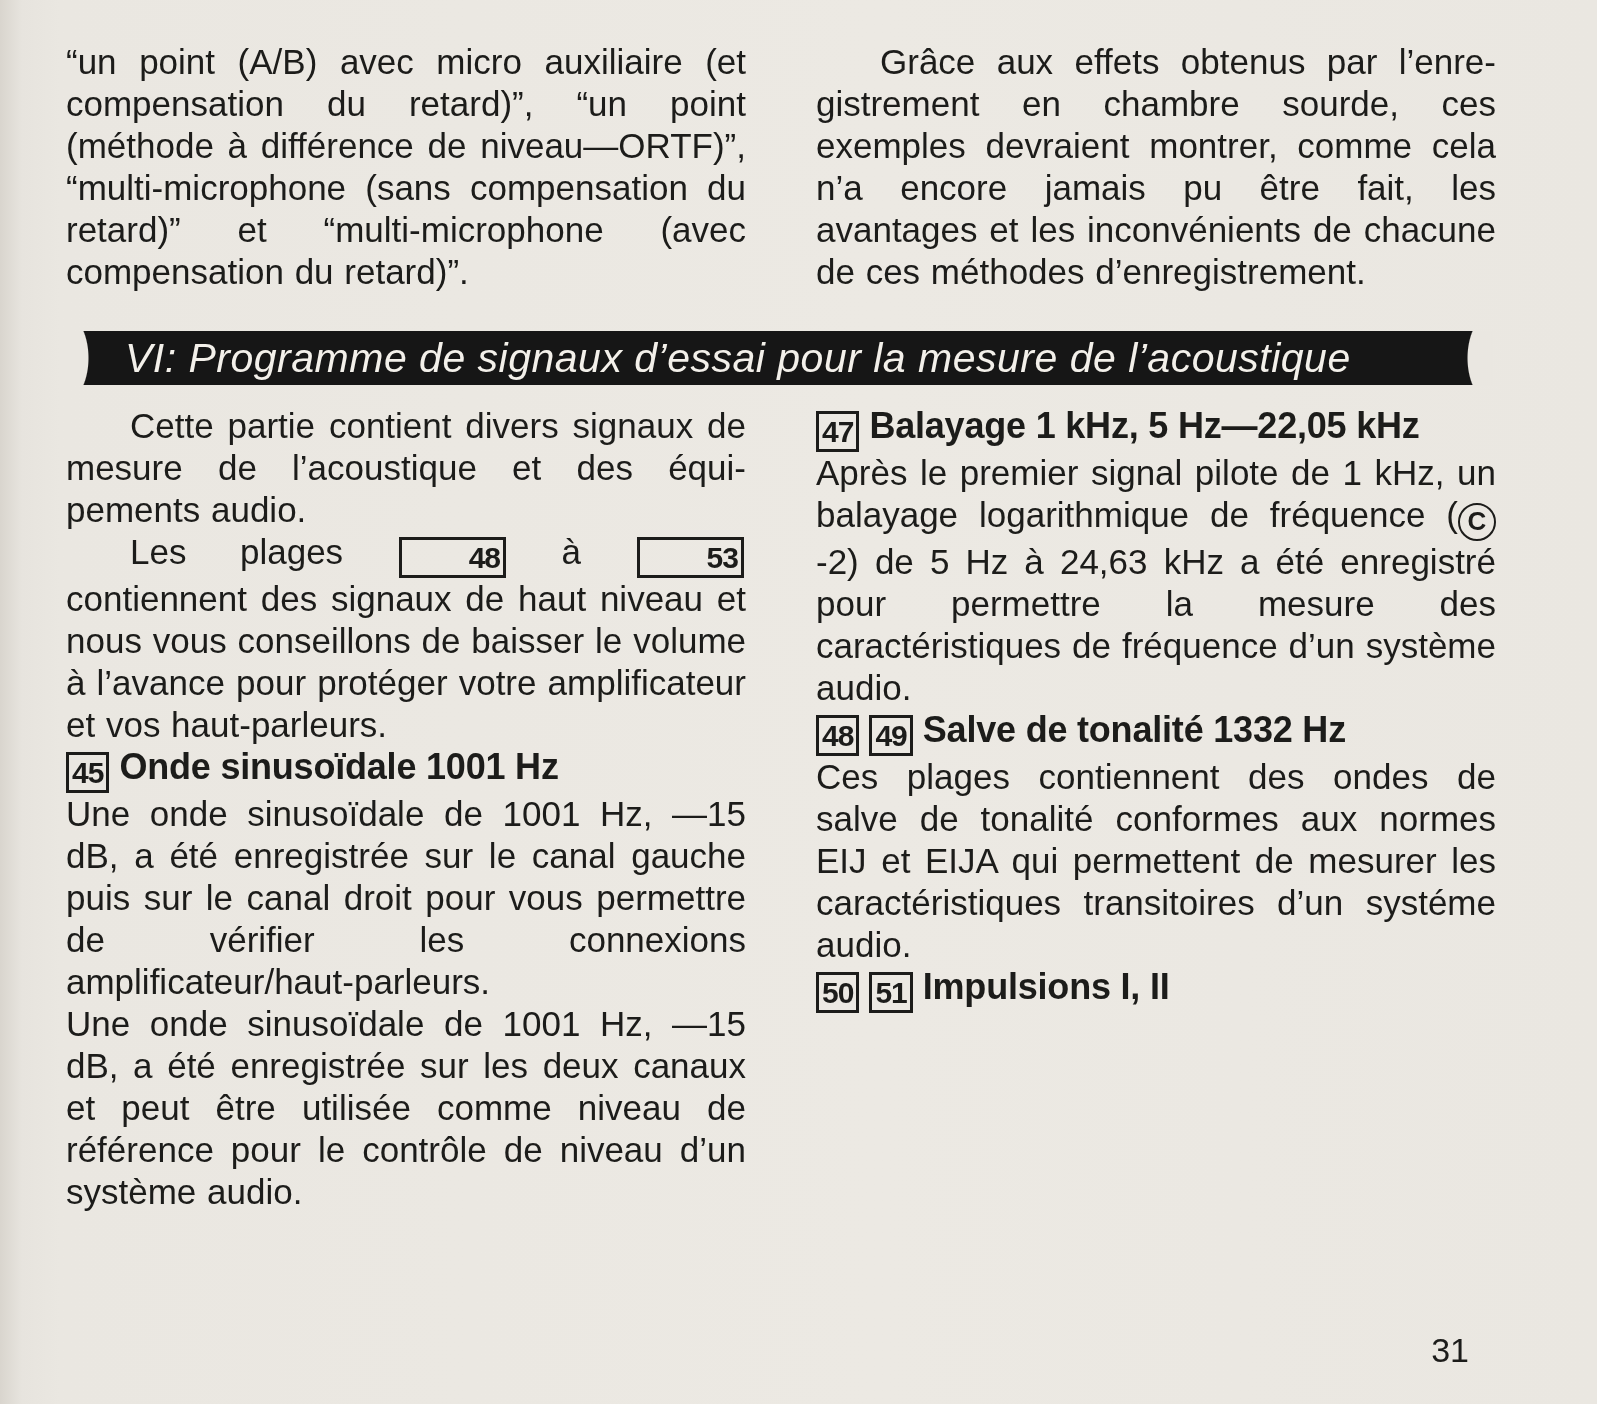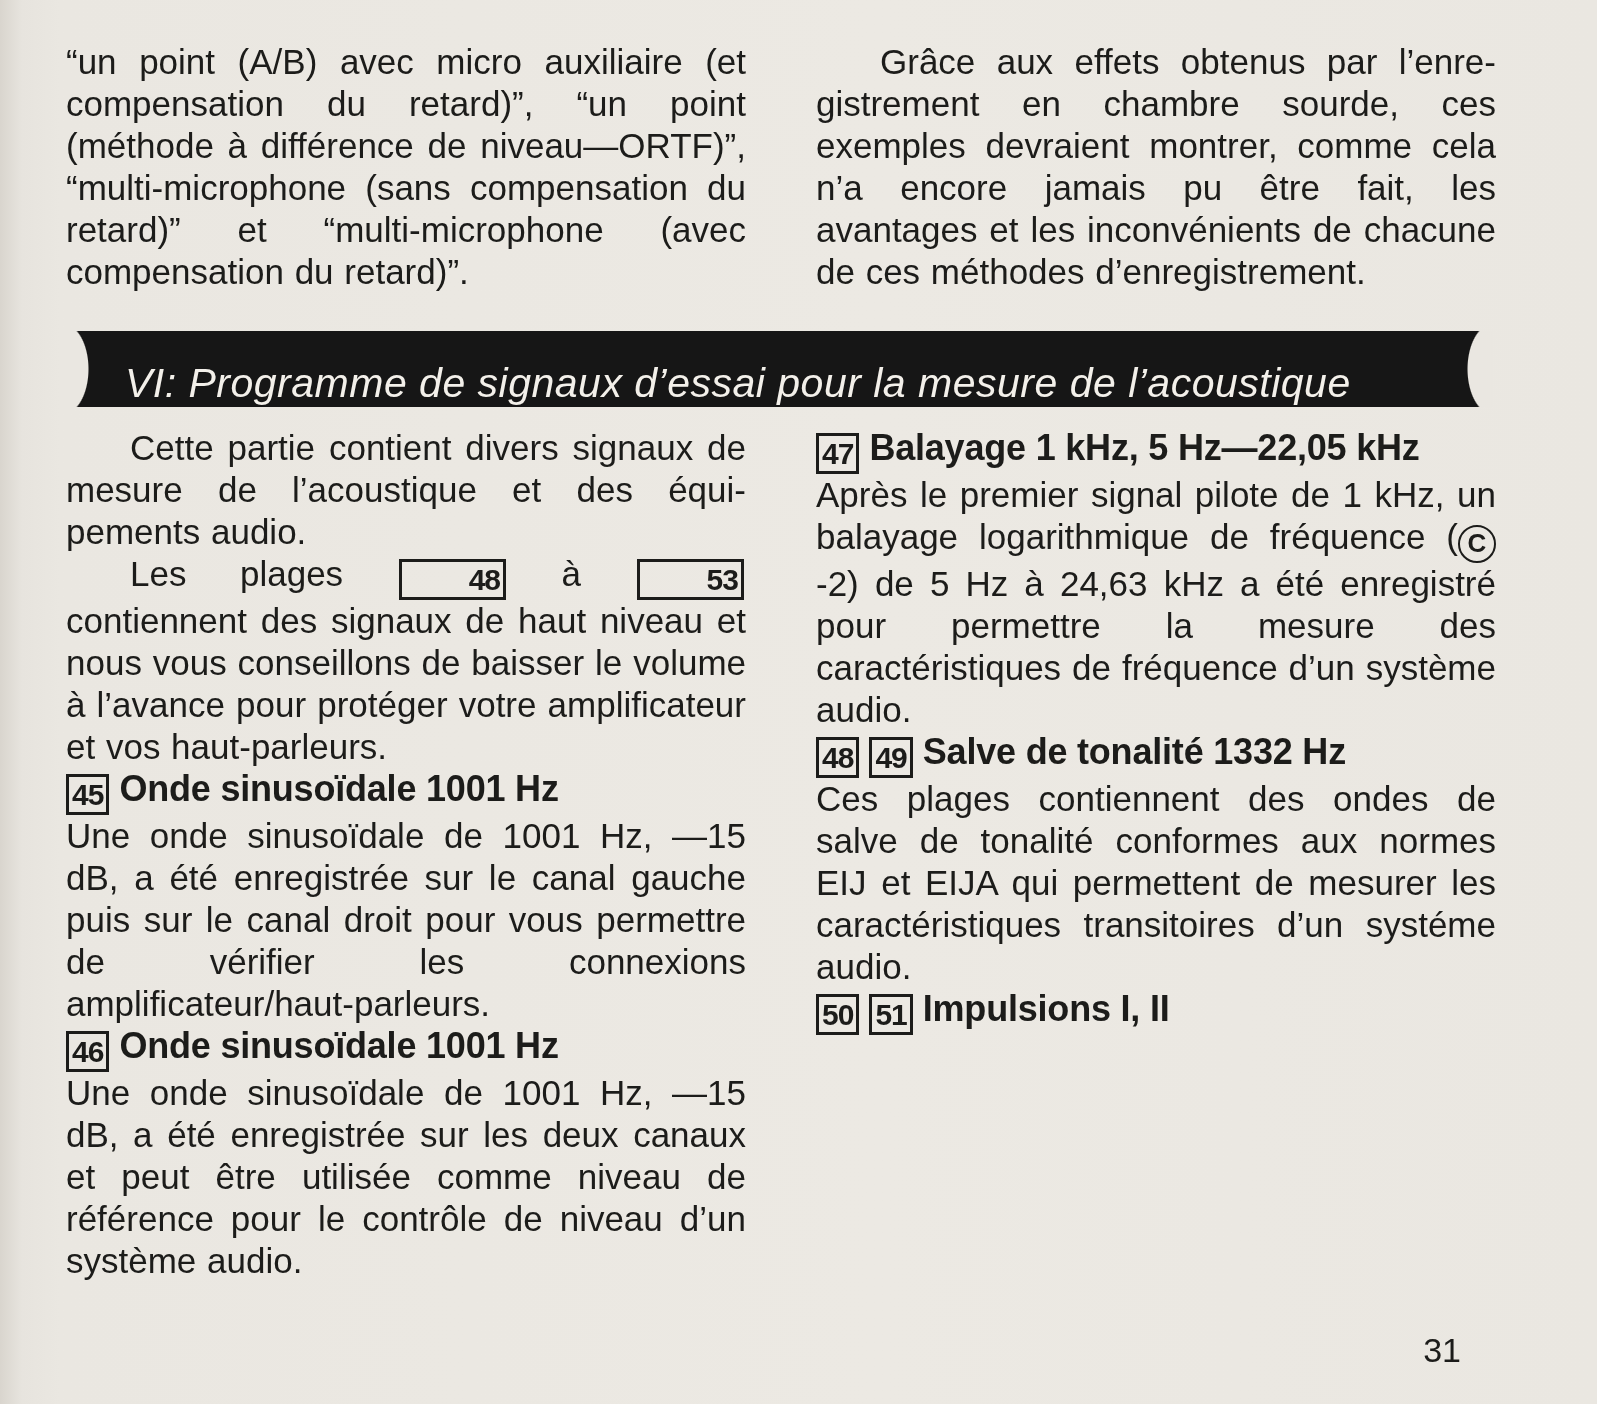--- a/index.html
+++ b/index.html
@@ -18,26 +18,26 @@
   .top-row { padding-top:41px; }
   .columns-row { margin-top:20px; }
   .col { width:680px; }
   p.body {
     margin:0; font-size:35px; line-height:42px;
     text-align:justify; hyphens:manual; -webkit-hyphens:manual;
     word-spacing:1px;
   }
   p.indent { text-indent:64px; }
   .banner {
-    margin:38px 0 0 63px; width:1430px; height:76px;
+    margin:38px 0 0 63px; width:1430px; height:54px;
     background-image:
       radial-gradient(26px 46px at left center,  #eae7e1 96%, rgba(234,231,225,0) 100%),
       radial-gradient(26px 46px at right center, #eae7e1 96%, rgba(234,231,225,0) 100%);
     background-color:#161616;
-    display:flex; align-items:flex-end;
+    display:flex; align-items:center;
   }
   .banner-text {
     font-style:italic; color:#f3f0ea; font-size:41px;
     padding-left:62px; letter-spacing:.5px; white-space:nowrap;
   }
   .sec-head {
     margin:0; font-size:36px; line-height:42px; font-weight:700;
     letter-spacing:-.2px; white-space:nowrap;
   }
   .track {
@@ -46,21 +46,21 @@
     font-weight:700; font-size:30px; line-height:34px;
     padding:1px 3px 0 3px; margin-right:10px; vertical-align:-4px;
     letter-spacing:-1px;
   }
   .track.inline { margin:0 2px; }
   .circled {
     display:inline-block; border:2.5px solid #1c1c1a; border-radius:50%;
     width:34px; height:34px; line-height:33px; text-align:center;
     font-size:26px; font-weight:700; vertical-align:-3px;
   }
-  .page-num { position:absolute; top:1331px; right:136px; font-size:34px; }
+  .page-num { position:absolute; top:1331px; right:128px; font-size:34px; }
 </style>
 </head>
 <body>
 
 <div class="page">
 
   <div class="top-row">
     <div class="col">
       <p class="body">“un point (A/B) avec micro auxiliaire (et com­pensation du retard)”, “un point (méthode à différence de niveau—ORTF)”, “multi-microphone (sans com­pensation du retard)” et “multi-microphone (avec compensation du retard)”.</p>
     </div>
@@ -75,21 +75,20 @@
 
   <div class="columns-row">
 
     <div class="col">
       <p class="body indent">Cette partie contient divers signaux de mesure de l’acoustique et des équi­pements audio.</p>
       <p class="body indent"><span>Les plages </span><span class="track inline"><span>48</span></span><span> à </span><span class="track inline"><span>53</span></span><span> contiennent des signaux de haut niveau et nous vous conseillons de baisser le volume à l’a­vance pour protéger votre amplificateur et vos haut-parleurs.</span></p>
 
       <h3 class="sec-head"><span class="track"><span>45</span></span><span>Onde sinusoïdale 1001 Hz</span></h3>
       <p class="body">Une onde sinusoïdale de 1001 Hz, —15 dB, a été enregistrée sur le canal gauche puis sur le canal droit pour vous permettre de vérifier les con­nexions amplificateur/haut-parleurs.</p>
 
-      <h3 class="sec-head"><span class="track"><span>46</span></span><span>Onde sinusoïdale 1001 Hz</span></h3>
       <p class="body">Une onde sinusoïdale de 1001 Hz, —15 dB, a été enregistrée sur les deux canaux et peut être utilisée comme niveau de référence pour le contrôle de niveau d’un système audio.</p>
     </div>
 
     <div class="col">
       <h3 class="sec-head"><span class="track"><span>47</span></span><span>Balayage 1 kHz, 5 Hz—22,05 kHz</span></h3>
       <p class="body"><span>Après le premier signal pilote de 1 kHz, un balayage logarithmique de fré­quence (</span><span class="circled">C</span><span>-2) de 5 Hz à 24,63 kHz a été enregistré pour permettre la mesure des caractéristiques de fré­quence d’un système audio.</span></p>
 
       <h3 class="sec-head"><span class="track"><span>48</span></span><span class="track"><span>49</span></span><span>Salve de tonalité 1332 Hz</span></h3>
       <p class="body">Ces plages contiennent des ondes de salve de tonalité conformes aux normes EIJ et EIJA qui permettent de mesurer les caractéristiques transi­toires d’un systéme audio.</p>
 

